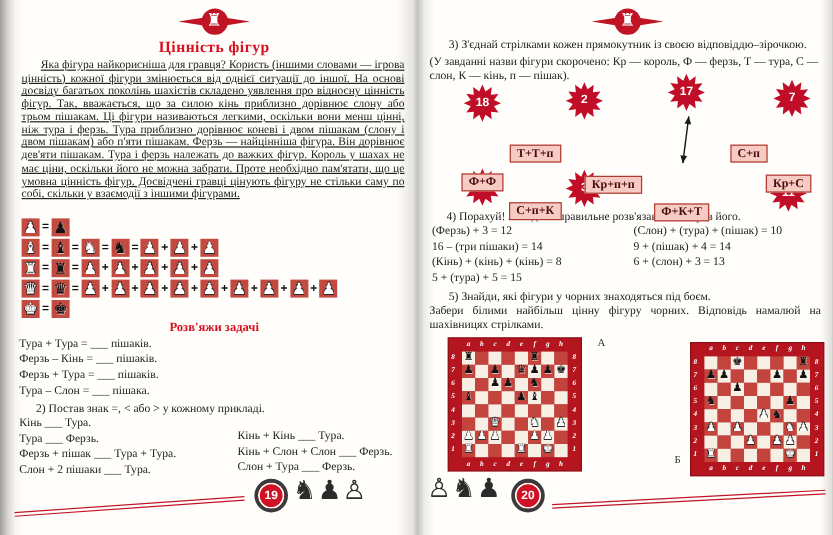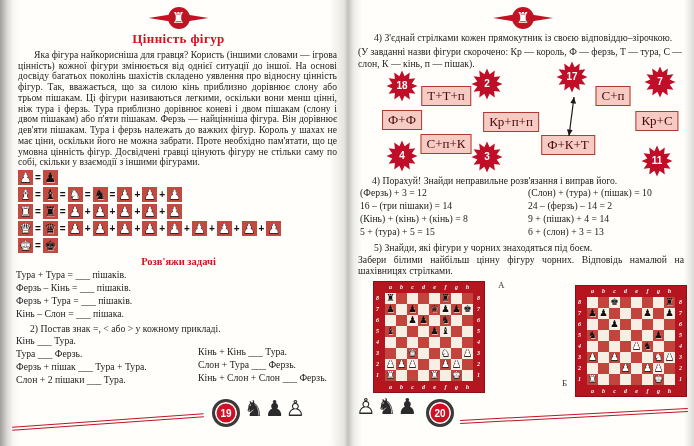--- a/index.html
+++ b/index.html
@@ -19,21 +19,21 @@
   
   .emblem{display:flex;justify-content:center;align-items:center;margin:6px 0 1px 0;height:24px;}
   .wing{width:22px;height:7px;background:#c01425;}
   .wing.wl{clip-path:polygon(0 50%,100% 0,100% 100%);margin-right:-3px;}
   .wing.wr{clip-path:polygon(0 0,100% 50%,0 100%);margin-left:-3px;}
   .emblem-circle{width:22px;height:22px;border-radius:50%;background:#c01425;
     display:flex;align-items:center;justify-content:center;z-index:1;}
   .emblem-circle span{color:#fff;font-size:15px;line-height:1;}
 
   h1.title{margin:1px 0 3px 0;text-align:center;font-size:13px;font-weight:bold;color:#d6101e;letter-spacing:.4px;}
-  .intro{font-size:9.6px;line-height:1.12;text-align:justify;text-indent:16px;margin:2px 10px 2px 8px;}
+  .intro{font-size:9.6px;line-height:1.12;text-align:justify;text-indent:16px;margin:2px 10px 14px 8px;text-decoration:underline;}
 
   
   #equations{margin:2px 0 0 8px;}
   .eqrow{display:flex;align-items:center;margin:2px 0;}
   .sq{width:15px;height:15px;background:#c34a40;display:flex;align-items:center;justify-content:center;flex:0 0 auto;}
   .sq .g{font-size:13px;line-height:1;}
   .pw{color:#ffffff;text-shadow:.5px .5px 0 #2a2a2a,-.5px -.5px 0 #2a2a2a,.5px -.5px 0 #2a2a2a,-.5px .5px 0 #2a2a2a;}
   .pb{color:#121212;text-shadow:.5px .5px 0 rgba(255,255,255,.6);}
   .op{font-weight:bold;font-size:10px;margin:0 2px;color:#111;font-family:"Liberation Sans",sans-serif;}
 
@@ -49,21 +49,21 @@
   
   .t3p{font-size:9.7px;line-height:1.16;text-align:justify;text-indent:16px;margin:2px 12px 0 6px;}
   .t3note{font-size:9.7px;line-height:1.16;text-align:justify;margin:3px 12px 0 6px;}
 
   #diagram{position:relative;height:100px;margin:4px 4px 0 4px;}
   .star{position:absolute;width:32px;height:32px;transform:translate(-50%,-50%);}
   .star svg{position:absolute;left:0;top:0;}
   .star .star-num{position:absolute;left:0;top:0;width:32px;height:32px;display:flex;align-items:center;justify-content:center;
     color:#fff;font-weight:bold;font-size:10px;font-family:"Liberation Sans",sans-serif;}
   .vbox{position:absolute;transform:translate(-50%,-50%);background:#f6cbc4;border:1px solid #b03a30;
-    padding:1px 5px;font-size:13px;font-weight:normal;color:#4a0a0a;white-space:nowrap;}
+    padding:1px 5px;font-size:10px;font-weight:bold;color:#4a0a0a;white-space:nowrap;margin-top:32px;}
   #arrow-layer{position:absolute;left:0;top:0;width:100%;height:100%;pointer-events:none;}
 
   .t4cols{display:flex;margin:1px 4px 0 8px;font-size:9.7px;}
   .t4cols .colL{width:168px;}
   .t5p1{font-size:9.7px;text-indent:16px;margin:3px 10px 0 6px;}
   .t5p2{font-size:9.7px;line-height:1.16;text-align:justify;margin:1px 10px 0 6px;}
 
   
   #boards{position:relative;height:120px;margin-top:2px;}
   .board{position:absolute;background:#b5151f;padding:11px;box-shadow:0 0 0 1px #8c0f16;}
@@ -228,42 +228,42 @@
 
     <h2 class="solve">Розв'яжи задачі</h2>
 
     <div class="tasks">
       <div class="cols">
         <div class="colR">
           <div>
               <div class="tline">Тура + Тура = ___ пішаків.</div>
               <div class="tline">Ферзь – Кінь = ___ пішаків.</div>
               <div class="tline">Ферзь + Тура = ___ пішаків.</div>
-              <div class="tline">Кінь – Слон = ___ пішака.</div>
+              <div class="tline">Тура – Слон = ___ пішака.</div>
             </div>
         </div>
       </div>
     </div>
 
     <div class="tasks">
       <div class="ttitle">2) Постав знак =, &lt; або &gt; у кожному прикладі.</div>
       <div class="cols">
         <div class="colL">
           <div>
               <div class="tline">Кінь ___ Тура.</div>
               <div class="tline">Тура ___ Ферзь.</div>
               <div class="tline">Ферзь + пішак ___ Тура + Тура.</div>
               <div class="tline">Слон + 2 пішаки ___ Тура.</div>
             </div>
         </div>
         <div class="colR">
           <div class="offset1">
               <div class="tline">Кінь + Кінь ___ Тура.</div>
+              <div class="tline">Кінь + Слон + Слон ___ Ферзь.</div>
               <div class="tline">Слон + Тура ___ Ферзь.</div>
-              <div class="tline">Кінь + Слон + Слон ___ Ферзь.</div>
             </div>
         </div>
       </div>
     </div>
 
     <div>
       <div class="footer-rule" style="left:2px;top:420px;width:192px;transform:rotate(-4deg);"></div>
       <div class="pagenum" style="left:202px;top:399px;position:absolute;">19</div>
       <div class="doodle" style="left:234px;top:396px;">♞♟♙</div>
     </div>
@@ -271,21 +271,21 @@
 
   <div class="page right">
     <div class="emblem">
       <span class="wing wl"></span>
       <span class="emblem-circle">
         <span>♜</span>
       </span>
       <span class="wing wr"></span>
     </div>
 
-    <p class="t3p">4) З'єднай стрілками кожен прямокутник із своєю відповіддю–зірочкою.</p>
+    <p class="t3p">3) З'єднай стрілками кожен прямокутник із своєю відповіддю–зірочкою.</p>
     <p class="t3note">(У завданні назви фігури скорочено: Кр — король, Ф — ферзь, Т — тура, С — слон, К — кінь, п — пішак).</p>
 
     <div id="diagram">
         <div class="star" style="left: 46px; top: 13px;">
           <svg width="32" height="32" viewBox="0 0 32 32">
             <polygon points="16.0,0.5 18.6,6.3 23.8,2.6 23.1,8.9 29.4,8.3 25.7,13.4 31.5,16.0 25.7,18.6 29.4,23.7 23.1,23.1 23.8,29.4 18.6,25.7 16.0,31.5 13.4,25.7 8.3,29.4 8.9,23.1 2.6,23.8 6.3,18.6 0.5,16.0 6.3,13.4 2.6,8.2 8.9,8.9 8.2,2.6 13.4,6.3" fill="#c00d28"></polygon>
           </svg>
           <span class="star-num">18</span>
         </div>
         <div class="star" style="left: 131px; top: 11px;">
@@ -318,21 +318,21 @@
           </svg>
           <span class="star-num">3</span>
         </div>
         <div class="star" style="left: 301px; top: 88px;">
           <svg width="32" height="32" viewBox="0 0 32 32">
             <polygon points="16.0,0.5 18.6,6.3 23.8,2.6 23.1,8.9 29.4,8.3 25.7,13.4 31.5,16.0 25.7,18.6 29.4,23.7 23.1,23.1 23.8,29.4 18.6,25.7 16.0,31.5 13.4,25.7 8.3,29.4 8.9,23.1 2.6,23.8 6.3,18.6 0.5,16.0 6.3,13.4 2.6,8.2 8.9,8.9 8.2,2.6 13.4,6.3" fill="#c00d28"></polygon>
           </svg>
           <span class="star-num">11</span>
         </div>
         <div class="vbox" style="left: 90px; top: 23px;">Т+Т+п</div>
-        <div class="vbox" style="left: 257px; top: 23px;">С+п</div>
+        <div class="vbox" style="left: 268px; top: 23px;">С+п</div>
         <div class="vbox" style="left: 46px; top: 47px;">Ф+Ф</div>
         <div class="vbox" style="left: 155px; top: 49px;">Кр+п+п</div>
         <div class="vbox" style="left: 301px; top: 48px;">Кр+С</div>
         <div class="vbox" style="left: 90px; top: 71px;">С+п+К</div>
         <div class="vbox" style="left: 212px; top: 72px;">Ф+К+Т</div>
         <svg id="arrow-layer">
           <line x1="218" y1="24" x2="213" y2="63" stroke="#1a1a1a" stroke-width="1.2"></line>
           <polygon points="213,63 210.98163549488385,56.2972986994431 216.6439371325168,57.02323480683194" fill="#1a1a1a"></polygon>
           <polygon points="218,24 220.01836450511615,30.702701300556903 214.3560628674832,29.976765193168063" fill="#1a1a1a"></polygon>
         </svg>
@@ -345,21 +345,20 @@
           <div>
               <div class="tline">(Ферзь) + 3 = 12</div>
               <div class="tline">16 – (три пішаки) = 14</div>
               <div class="tline">(Кінь) + (кінь) + (кінь) = 8</div>
               <div class="tline">5 + (тура) + 5 = 15</div>
             </div>
         </div>
         <div class="colR">
           <div>
               <div class="tline">(Слон) + (тура) + (пішак) = 10</div>
-              <div class="tline">24 – (ферзь) – 14 = 2</div>
               <div class="tline">9 + (пішак) + 4 = 14</div>
               <div class="tline">6 + (слон) + 3 = 13</div>
             </div>
         </div>
       </div>
     </div>
 
     <p class="t5p1">5) Знайди, які фігури у чорних знаходяться під боєм.</p>
     <p class="t5p2">Забери білими найбільш цінну фігуру чорних. Відповідь намалюй на шахівницях стрілками.</p>
 

